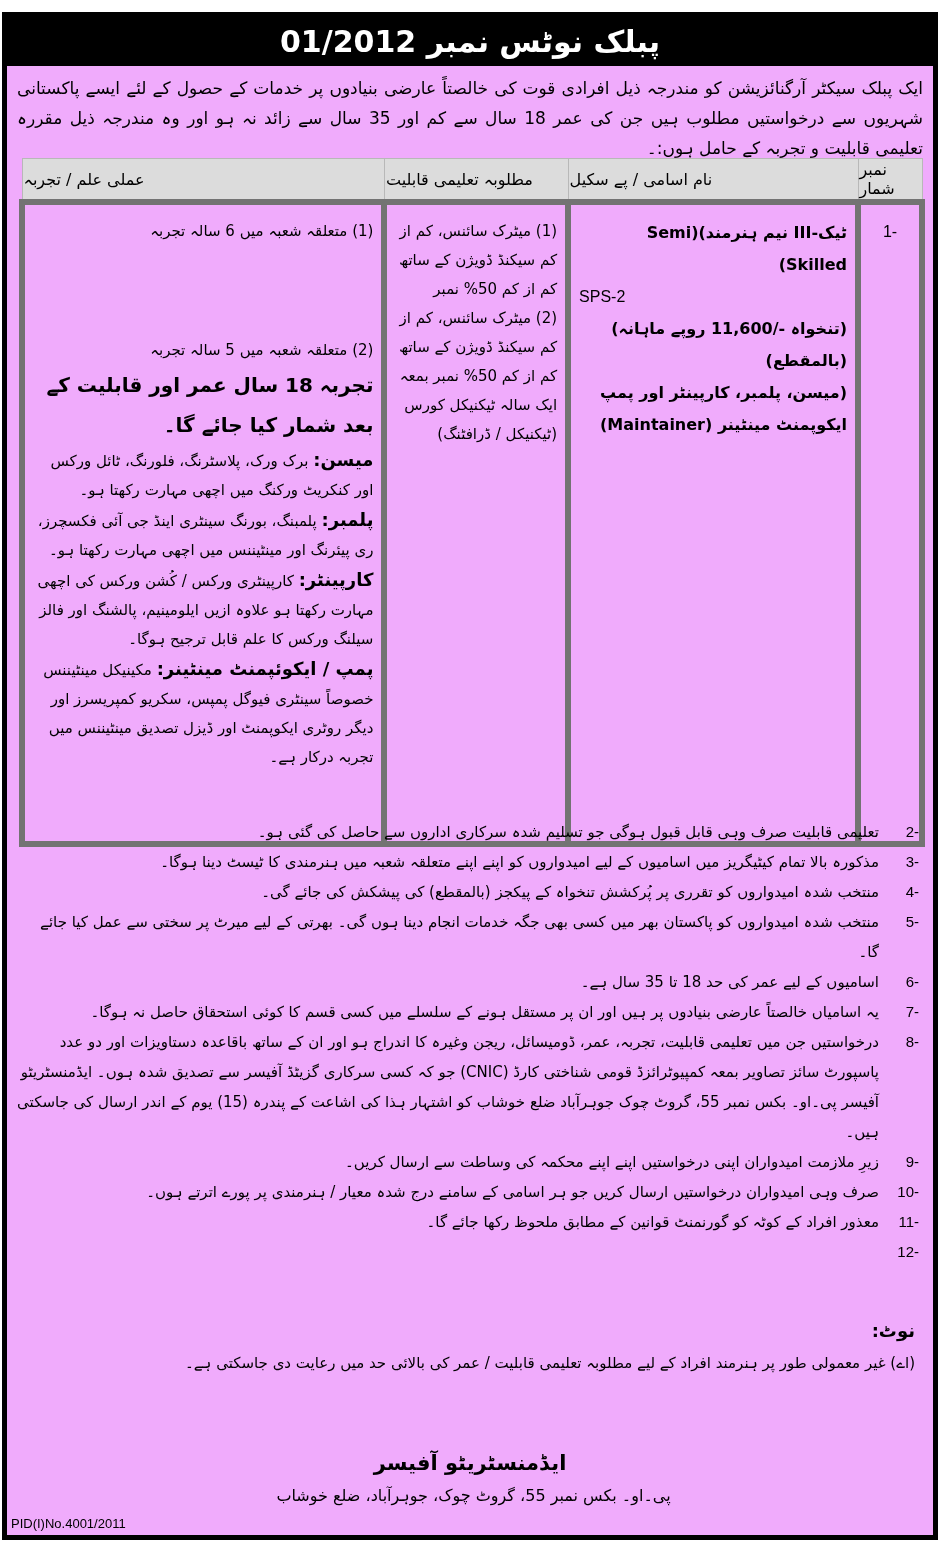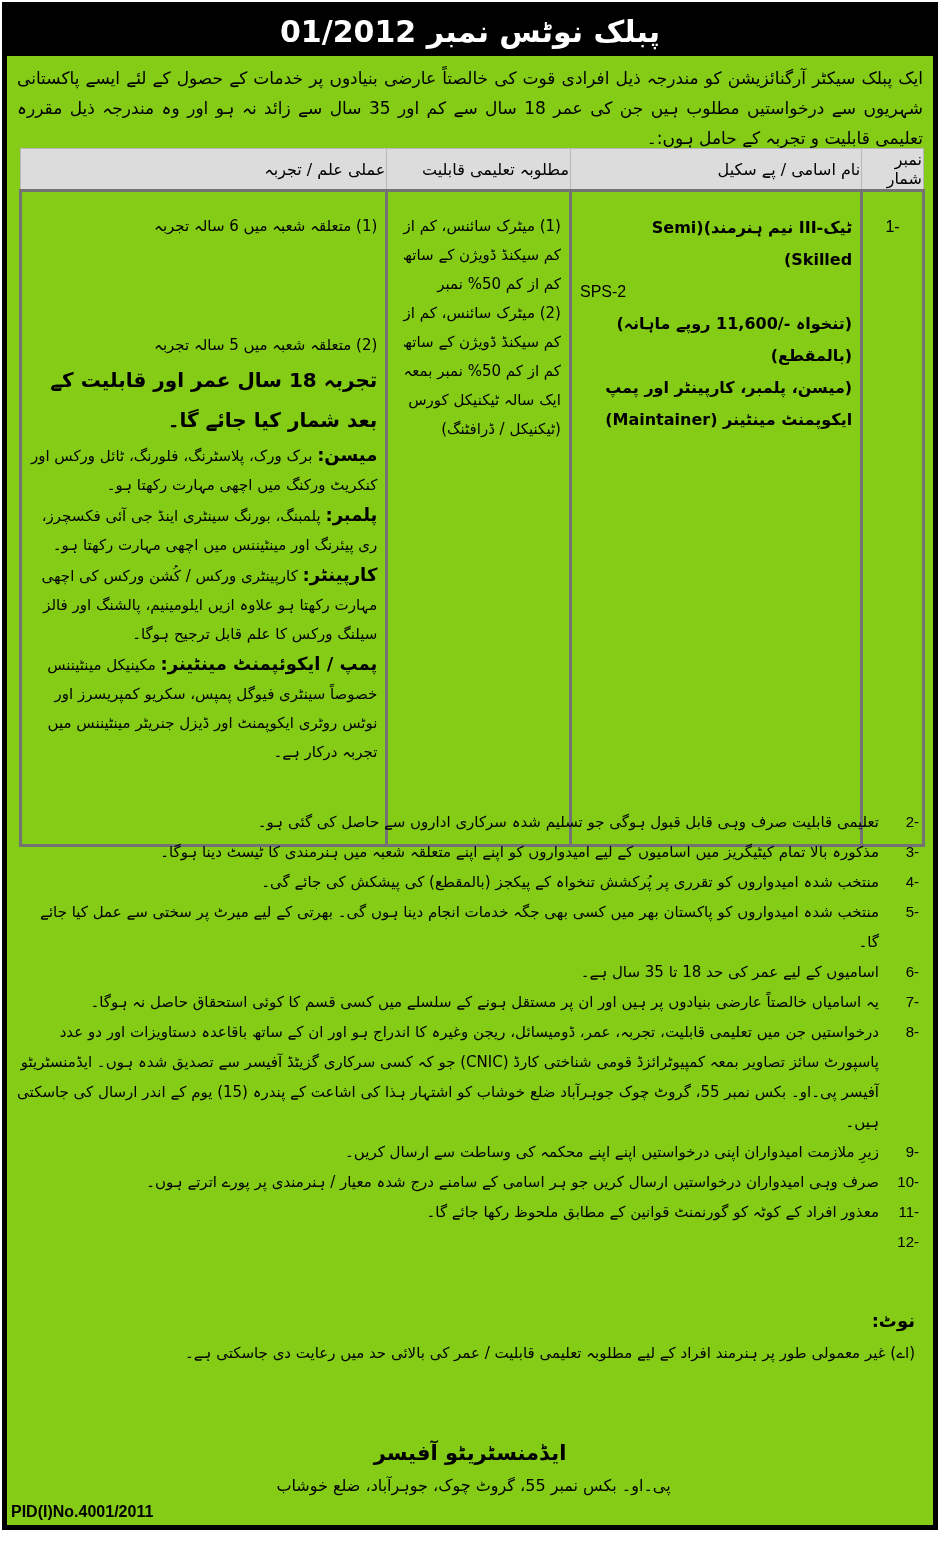--- a/index.html
+++ b/index.html
@@ -1,31 +1,31 @@
 <!DOCTYPE html>
 <html><head>
 <meta charset="utf-8">
 <style>
   html, body { margin: 0; padding: 0; background: #ffffff; }
   body { width: 941px; height: 1547px; position: relative; overflow: hidden;
          font-family: "DejaVu Sans", sans-serif; color: #000; }
-  .frame { position: absolute; left: 2px; top: 2px; width: 926px; height: 1518px;
-           border: 5px solid #000; background: #84cc16; }
+  .frame { position: absolute; left: 2px; top: 12px; width: 926px; height: 1518px;
+           border: 5px solid #000; background: #f0abfc; }
   .title-bar { position: absolute; left: 0; top: 0; width: 926px; height: 49px;
                background: #000; color: #fff; display: flex; align-items: center;
                justify-content: center; direction: rtl; }
   .title-bar .t { font-size: 30px; font-weight: bold; letter-spacing: 1px; }
   .intro { position: absolute; left: 10px; top: 56px; width: 906px; direction: rtl;
            text-align: justify; font-size: 17px; line-height: 30px; }
   table.posts { position: absolute; left: 12px; top: 141px; width: 906px;
                 border-collapse: collapse; direction: rtl; }
   table.posts th { background: #dcdcdc; font-weight: normal; font-size: 16px;
-                   height: 32px; border: 1px solid #b8b8b8; text-align: right; }
-  table.posts td { vertical-align: top; border: 3px solid #737373; height: 612px;
-                   font-size: 15px; line-height: 29px; padding: 20px 8px; }
+                   height: 32px; border: 1px solid #b8b8b8; text-align: left; }
+  table.posts td { vertical-align: top; border: 6px solid #737373; height: 612px;
+                   font-size: 15px; line-height: 29px; padding: 12px 8px; }
   .c-serial { width: 44px; text-align: center; }
   .c-name { width: 280px; }
   .c-edu { width: 170px; }
   .c-exp { width: 360px; }
   .bold { font-weight: bold; }
   .big { font-size: 20px; line-height: 40px; font-weight: bold; }
   .lbl { font-size: 18px; font-weight: bold; }
   .en { font-family: "Liberation Sans", sans-serif; font-weight: normal; }
   .points { position: absolute; left: 10px; top: 800px; width: 906px; direction: rtl;
             font-size: 15px; line-height: 30px; }
@@ -33,21 +33,21 @@
   .point .num { width: 40px; flex-shrink: 0; font-family: "Liberation Sans", sans-serif; font-size: 15px; text-align: right; padding-right: 4px; }
   .point .txt { flex: 1; }
   .notes { position: absolute; right: 18px; top: 1298px; width: 880px; direction: rtl;
            font-size: 15px; line-height: 32px; }
   .notes .head { font-weight: bold; font-size: 18px; }
   .signature { position: absolute; left: 0; width: 926px; top: 1428px; text-align: center;
                direction: rtl; }
   .signature .office { font-size: 21px; font-weight: bold; line-height: 36px; }
   .signature .addr { font-size: 16px; line-height: 30px; padding-left: 7px; }
   .pid { position: absolute; left: 4px; bottom: 4px; font-family: "Liberation Sans", sans-serif;
-         font-size: 16px; font-weight: bold; }
+         font-size: 13px; font-weight: normal; }
 </style>
 </head>
 <body>
 
 <div class="frame">
 
   <div class="title-bar">
     <span class="t">پبلک نوٹس نمبر 01/2012</span>
   </div>
 
@@ -87,21 +87,21 @@
           <div>
             <span class="lbl">پلمبر:</span>
             <span>پلمبنگ، بورنگ سینٹری اینڈ جی آئی فکسچرز، ری پیئرنگ اور مینٹیننس میں اچھی مہارت رکھتا ہو۔</span>
           </div>
           <div>
             <span class="lbl">کارپینٹر:</span>
             <span>کارپینٹری ورکس / کُشن ورکس کی اچھی مہارت رکھتا ہو علاوہ ازیں ایلومینیم، پالشنگ اور فالز سیلنگ ورکس کا علم قابل ترجیح ہوگا۔</span>
           </div>
           <div>
             <span class="lbl">پمپ / ایکوئپمنٹ مینٹینر:</span>
-            <span>مکینیکل مینٹیننس خصوصاً سینٹری فیوگل پمپس، سکریو کمپریسرز اور نوٹس روٹری ایکوپمنٹ اور ڈیزل جنریٹر مینٹیننس میں تجربہ درکار ہے۔</span>
+            <span>مکینیکل مینٹیننس خصوصاً سینٹری فیوگل پمپس، سکریو کمپریسرز اور دیگر روٹری ایکوپمنٹ اور ڈیزل تصدیق مینٹیننس میں تجربہ درکار ہے۔</span>
           </div>
         </td>
       </tr>
     </tbody>
   </table>
 
   <div class="points">
     <div class="point">
       <span class="num">-2</span>
       <span class="txt">تعلیمی قابلیت صرف وہی قابل قبول ہوگی جو تسلیم شدہ سرکاری اداروں سے حاصل کی گئی ہو۔</span>

